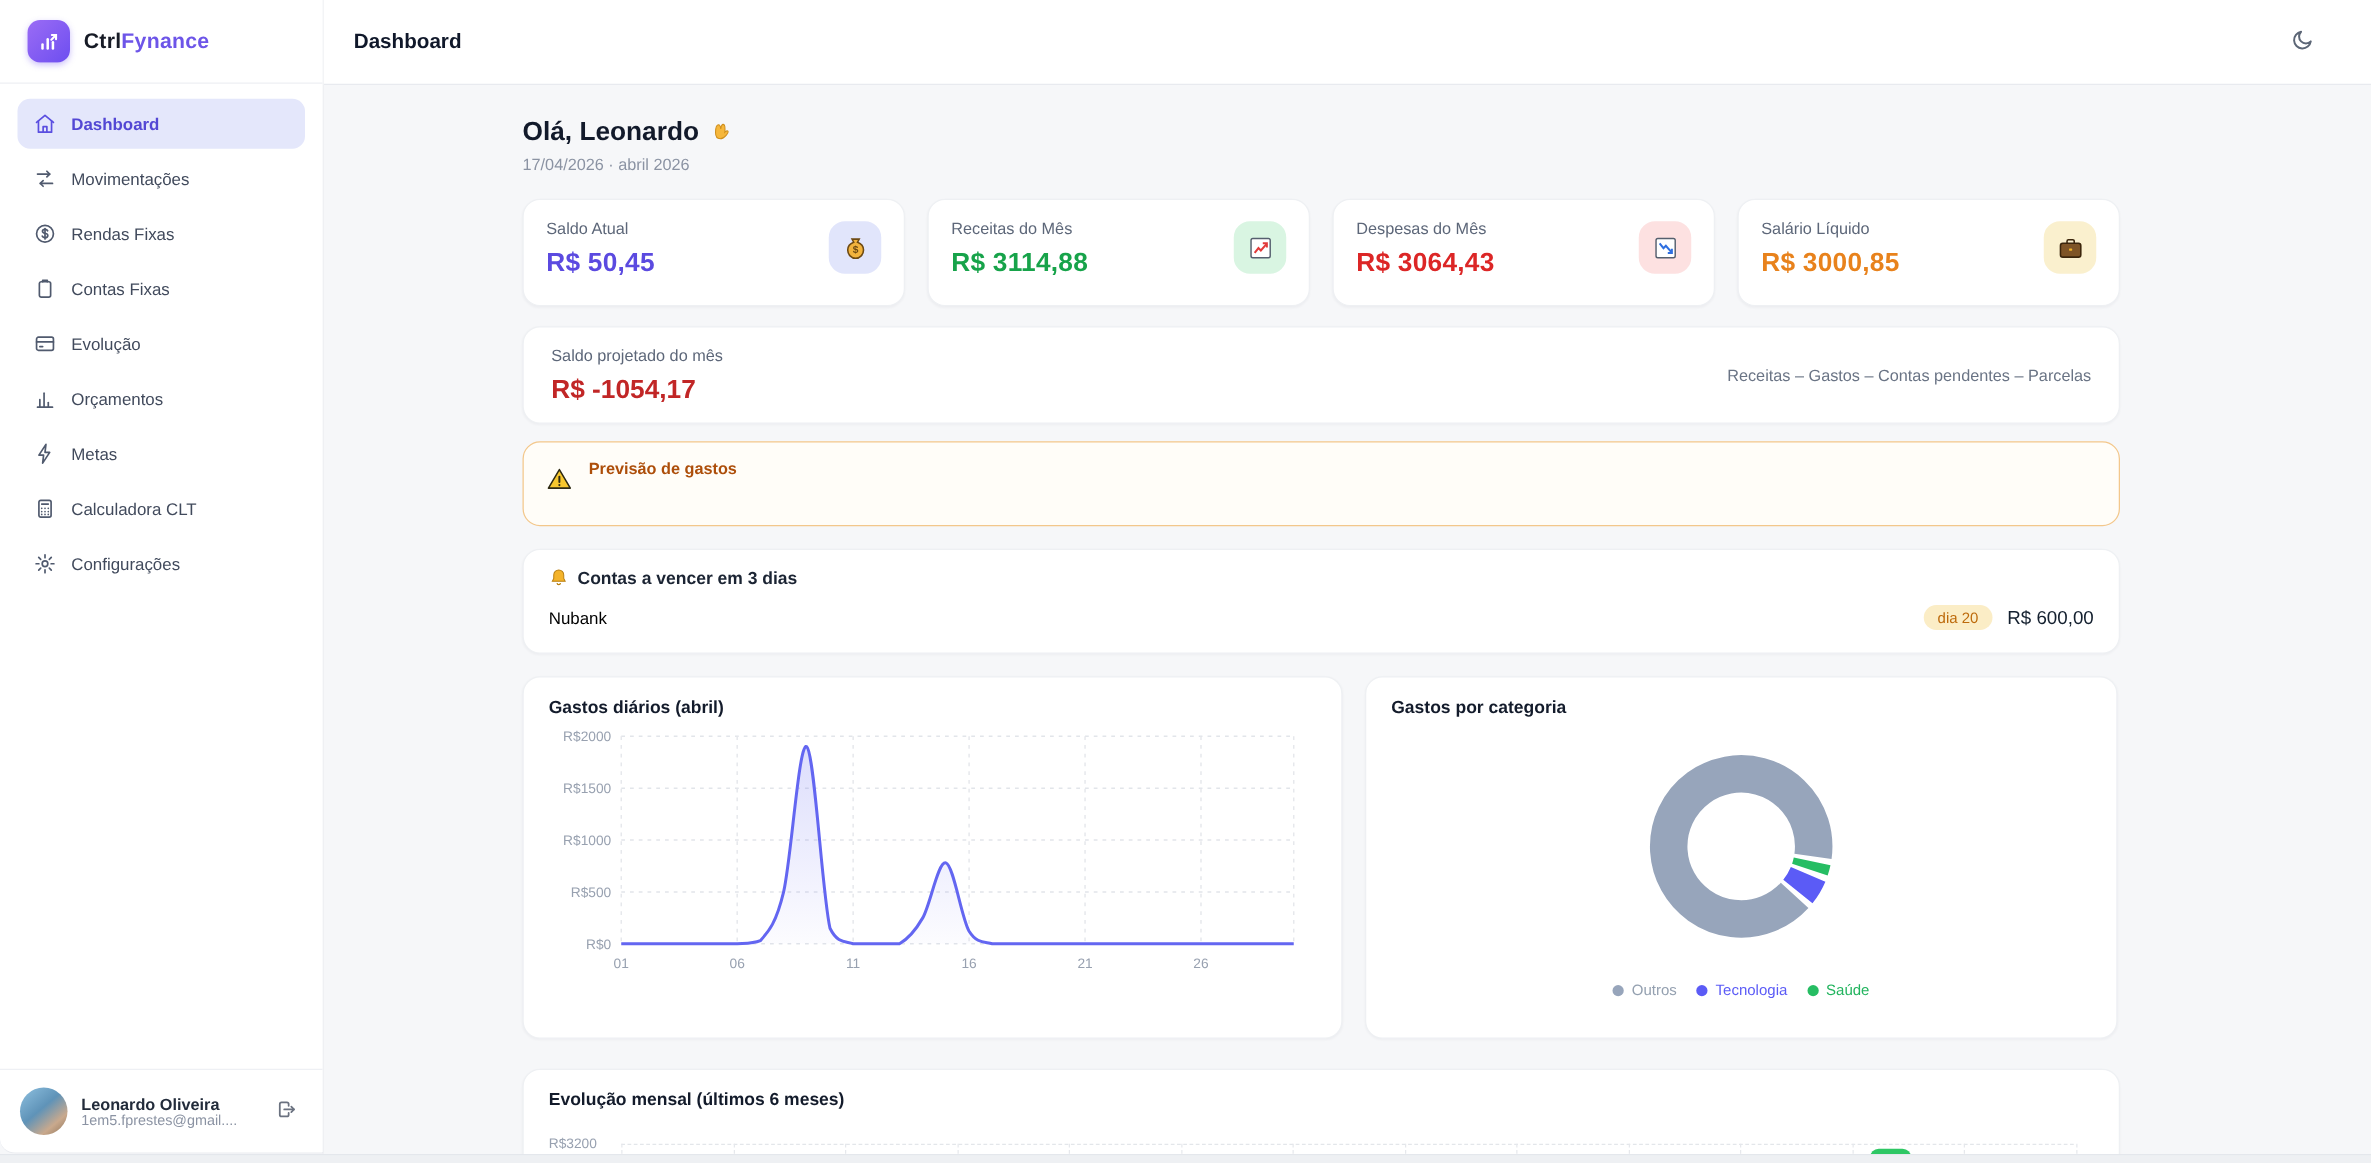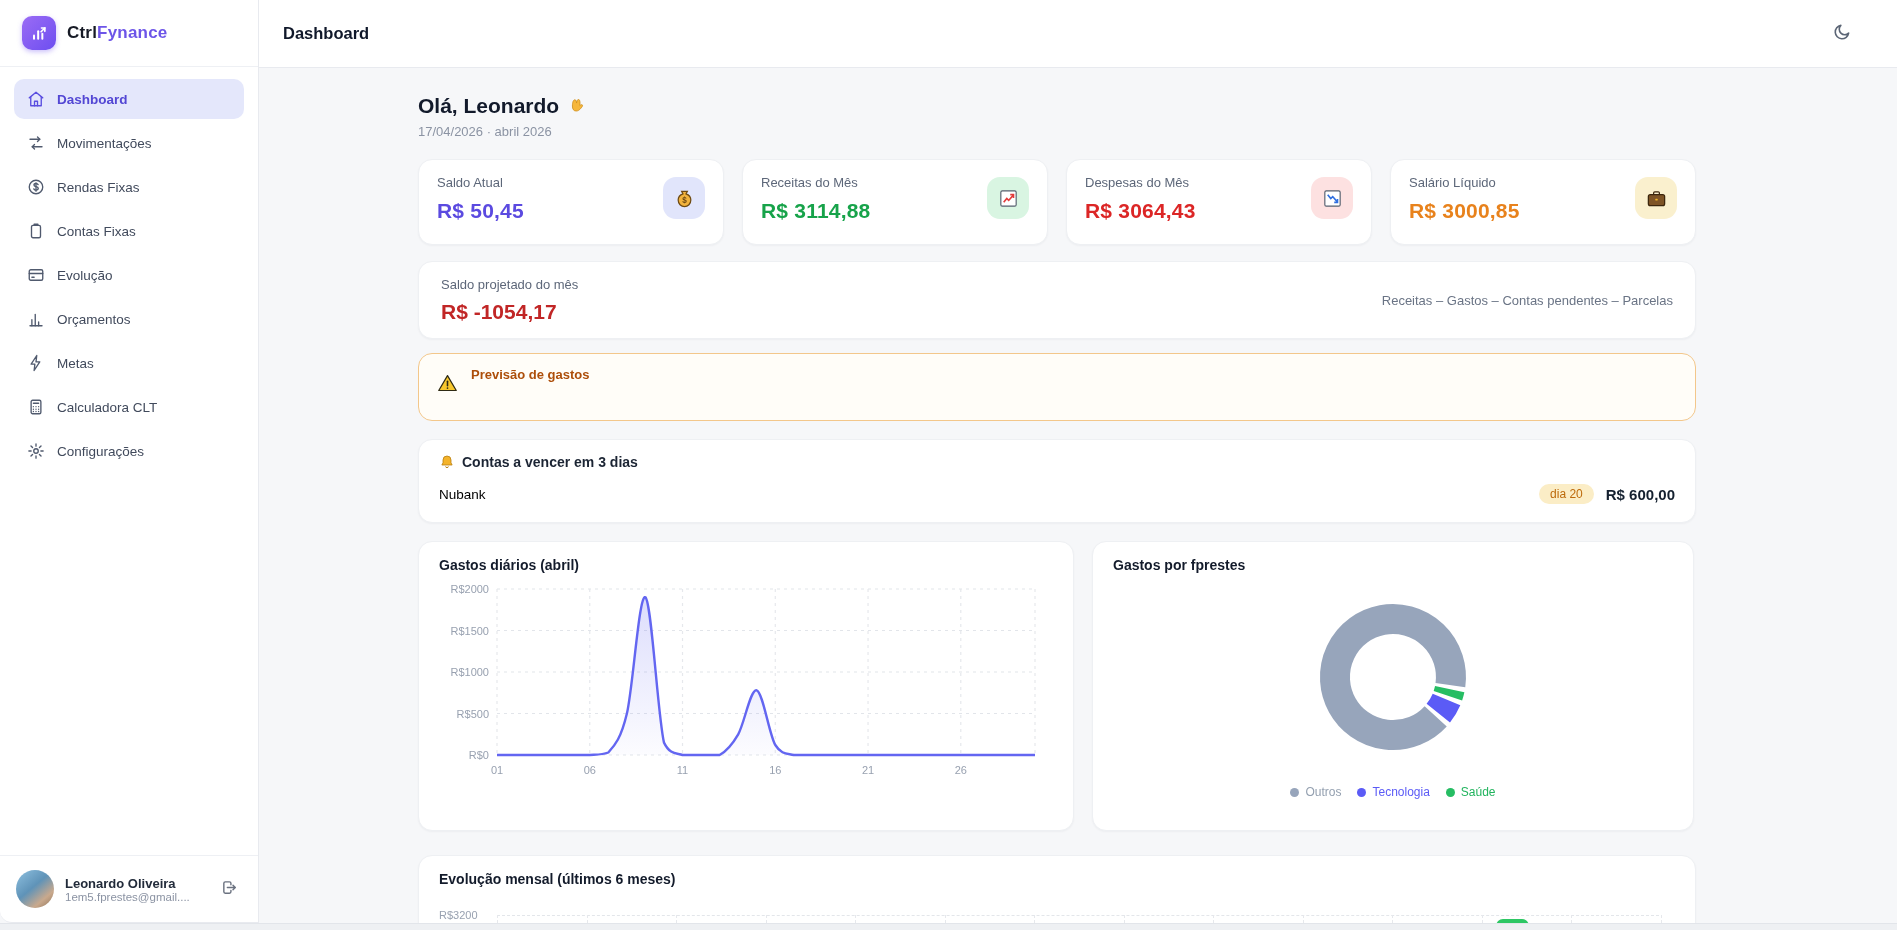--- a/index.html
+++ b/index.html
@@ -68,21 +68,21 @@
   .warn-title { font-size:13px; font-weight:bold; color:#ad4e0a; }
   .warn-text { font-size:13px; color:#dd7210; margin-top:5px; }
   .warn-text b { color:#c85e08; }
 
   .due-card { margin-top:18px; min-height:84px; padding:14px 20px;text-align:right; }
   .due-title { font-size:14px; font-weight:bold; color:#1b2433; display:flex; align-items:center; gap:7px; }
   .due-row { display:flex; align-items:center; justify-content:space-between; margin-top:14px; }
   .due-name { font-size:13.5px; color:#000000; }
   .due-right { display:flex; align-items:center; gap:12px; }
   .due-badge { background:#fbedc6; color:#bd6a0b; font-size:12px; padding:3px 11px; border-radius:999px; }
-  .due-value { font-size:15px; font-weight:bold; color:#14202f; }
+  .due-value { font-size:15px; font-weight:normal; color:#14202f; }
 
   .charts-grid { display:grid; grid-template-columns:656px 602px; gap:18px; margin-top:18px; }
   .chart-card { height:290px; padding:15px 20px; }
   .chart-title { font-size:14px; font-weight:bold; color:#131b2b; }
   .donut-wrap { display:flex; flex-direction:column; align-items:center; }
   .legend { display:flex; gap:16px; justify-content:center; margin-top:8px; }
   .legend-item { display:flex; align-items:center; gap:6px; font-size:12px; }
   .legend-dot { width:9px; height:9px; border-radius:50%; }
 
   .monthly-card { margin-top:24px; height:170px; padding:15px 20px; position:relative; overflow:hidden; }
@@ -371,21 +371,21 @@
                 <line x1="429.0344827586207" y1="16" x2="429.0344827586207" y2="182" stroke="#e6e8ec" stroke-width="1.2" stroke-dasharray="3 4"></line>
                 <text x="429.0344827586207" y="201" text-anchor="middle" font-size="11" fill="#98a1b0">21</text>
                 <line x1="521.7931034482758" y1="16" x2="521.7931034482758" y2="182" stroke="#e6e8ec" stroke-width="1.2" stroke-dasharray="3 4"></line>
                 <text x="521.7931034482758" y="201" text-anchor="middle" font-size="11" fill="#98a1b0">26</text>
                 <line x1="596" y1="16" x2="596" y2="182" stroke="#e6e8ec" stroke-width="1.2" stroke-dasharray="3 4"></line>
                 <path d="M58,182 C61.1,182.0 70.4,182.0 76.6,182.0 C82.7,182.0 88.9,182.0 95.1,182.0 C101.3,182.0 107.5,182.0 113.7,182.0 C119.8,182.0 126.0,182.0 132.2,182.0 C138.4,182.0 144.6,182.0 150.8,182.0 C156.9,181.6 163.1,182.0 169.3,179.5 C175.5,172.6 181.7,166.4 187.9,140.5 C194.0,114.6 200.2,19.5 206.4,24.3 C212.6,29.1 218.8,143.3 225.0,169.6 C231.1,182.0 237.3,179.9 243.5,182.0 C249.7,182.0 255.9,182.0 262.1,182.0 C268.3,182.0 274.4,182.0 280.6,182.0 C286.8,178.5 293.0,172.0 299.2,161.3 C305.4,150.5 311.5,115.5 317.7,117.3 C323.9,119.1 330.1,161.3 336.3,172.0 C342.5,182.0 348.6,180.3 354.8,182.0 C361.0,182.0 367.2,182.0 373.4,182.0 C379.6,182.0 385.7,182.0 391.9,182.0 C398.1,182.0 404.3,182.0 410.5,182.0 C416.7,182.0 422.9,182.0 429.0,182.0 C435.2,182.0 441.4,182.0 447.6,182.0 C453.8,182.0 460.0,182.0 466.1,182.0 C472.3,182.0 478.5,182.0 484.7,182.0 C490.9,182.0 497.1,182.0 503.2,182.0 C509.4,182.0 515.6,182.0 521.8,182.0 C528.0,182.0 534.2,182.0 540.3,182.0 C546.5,182.0 552.7,182.0 558.9,182.0 C565.1,182.0 571.3,182.0 577.4,182.0 C583.6,182.0 592.9,182.0 596.0,182.0 L596,182 L58,182 Z" fill="url(#lg)"></path>
                 <path d="M58,182 C61.1,182.0 70.4,182.0 76.6,182.0 C82.7,182.0 88.9,182.0 95.1,182.0 C101.3,182.0 107.5,182.0 113.7,182.0 C119.8,182.0 126.0,182.0 132.2,182.0 C138.4,182.0 144.6,182.0 150.8,182.0 C156.9,181.6 163.1,182.0 169.3,179.5 C175.5,172.6 181.7,166.4 187.9,140.5 C194.0,114.6 200.2,19.5 206.4,24.3 C212.6,29.1 218.8,143.3 225.0,169.6 C231.1,182.0 237.3,179.9 243.5,182.0 C249.7,182.0 255.9,182.0 262.1,182.0 C268.3,182.0 274.4,182.0 280.6,182.0 C286.8,178.5 293.0,172.0 299.2,161.3 C305.4,150.5 311.5,115.5 317.7,117.3 C323.9,119.1 330.1,161.3 336.3,172.0 C342.5,182.0 348.6,180.3 354.8,182.0 C361.0,182.0 367.2,182.0 373.4,182.0 C379.6,182.0 385.7,182.0 391.9,182.0 C398.1,182.0 404.3,182.0 410.5,182.0 C416.7,182.0 422.9,182.0 429.0,182.0 C435.2,182.0 441.4,182.0 447.6,182.0 C453.8,182.0 460.0,182.0 466.1,182.0 C472.3,182.0 478.5,182.0 484.7,182.0 C490.9,182.0 497.1,182.0 503.2,182.0 C509.4,182.0 515.6,182.0 521.8,182.0 C528.0,182.0 534.2,182.0 540.3,182.0 C546.5,182.0 552.7,182.0 558.9,182.0 C565.1,182.0 571.3,182.0 577.4,182.0 C583.6,182.0 592.9,182.0 596.0,182.0" fill="none" stroke="#6366f1" stroke-width="2.4" stroke-linejoin="round"></path>
               </svg>
           </div>
           <div class="card chart-card donut-wrap">
-            <div class="chart-title" style="align-self:flex-start;">Gastos por fprestes</div>
+            <div class="chart-title" style="align-self:flex-start;">Gastos por categoria</div>
             <svg id="donut" class="donut" width="200" height="196" viewBox="0 0 200 196" style="margin-top:8px;">
                 <path d="M156.7,108.1 A58,58 0 0 1 154.9,114.7" fill="none" stroke="#26bd63" stroke-width="30"></path>
                 <path d="M153.5,118.5 A58,58 0 0 1 145.3,132.2" fill="none" stroke="#5b5bf6" stroke-width="30"></path>
                 <path d="M142.7,135.3 A58,58 0 1 1 157.4,104.1" fill="none" stroke="#97a5bb" stroke-width="30"></path>
               </svg>
             <div class="legend" id="donut-legend">
                 <div class="legend-item">
                   <span class="legend-dot" style="background: rgb(151, 165, 187);"></span>
                   <span style="color: rgb(148, 160, 176);">Outros</span>
                 </div>

